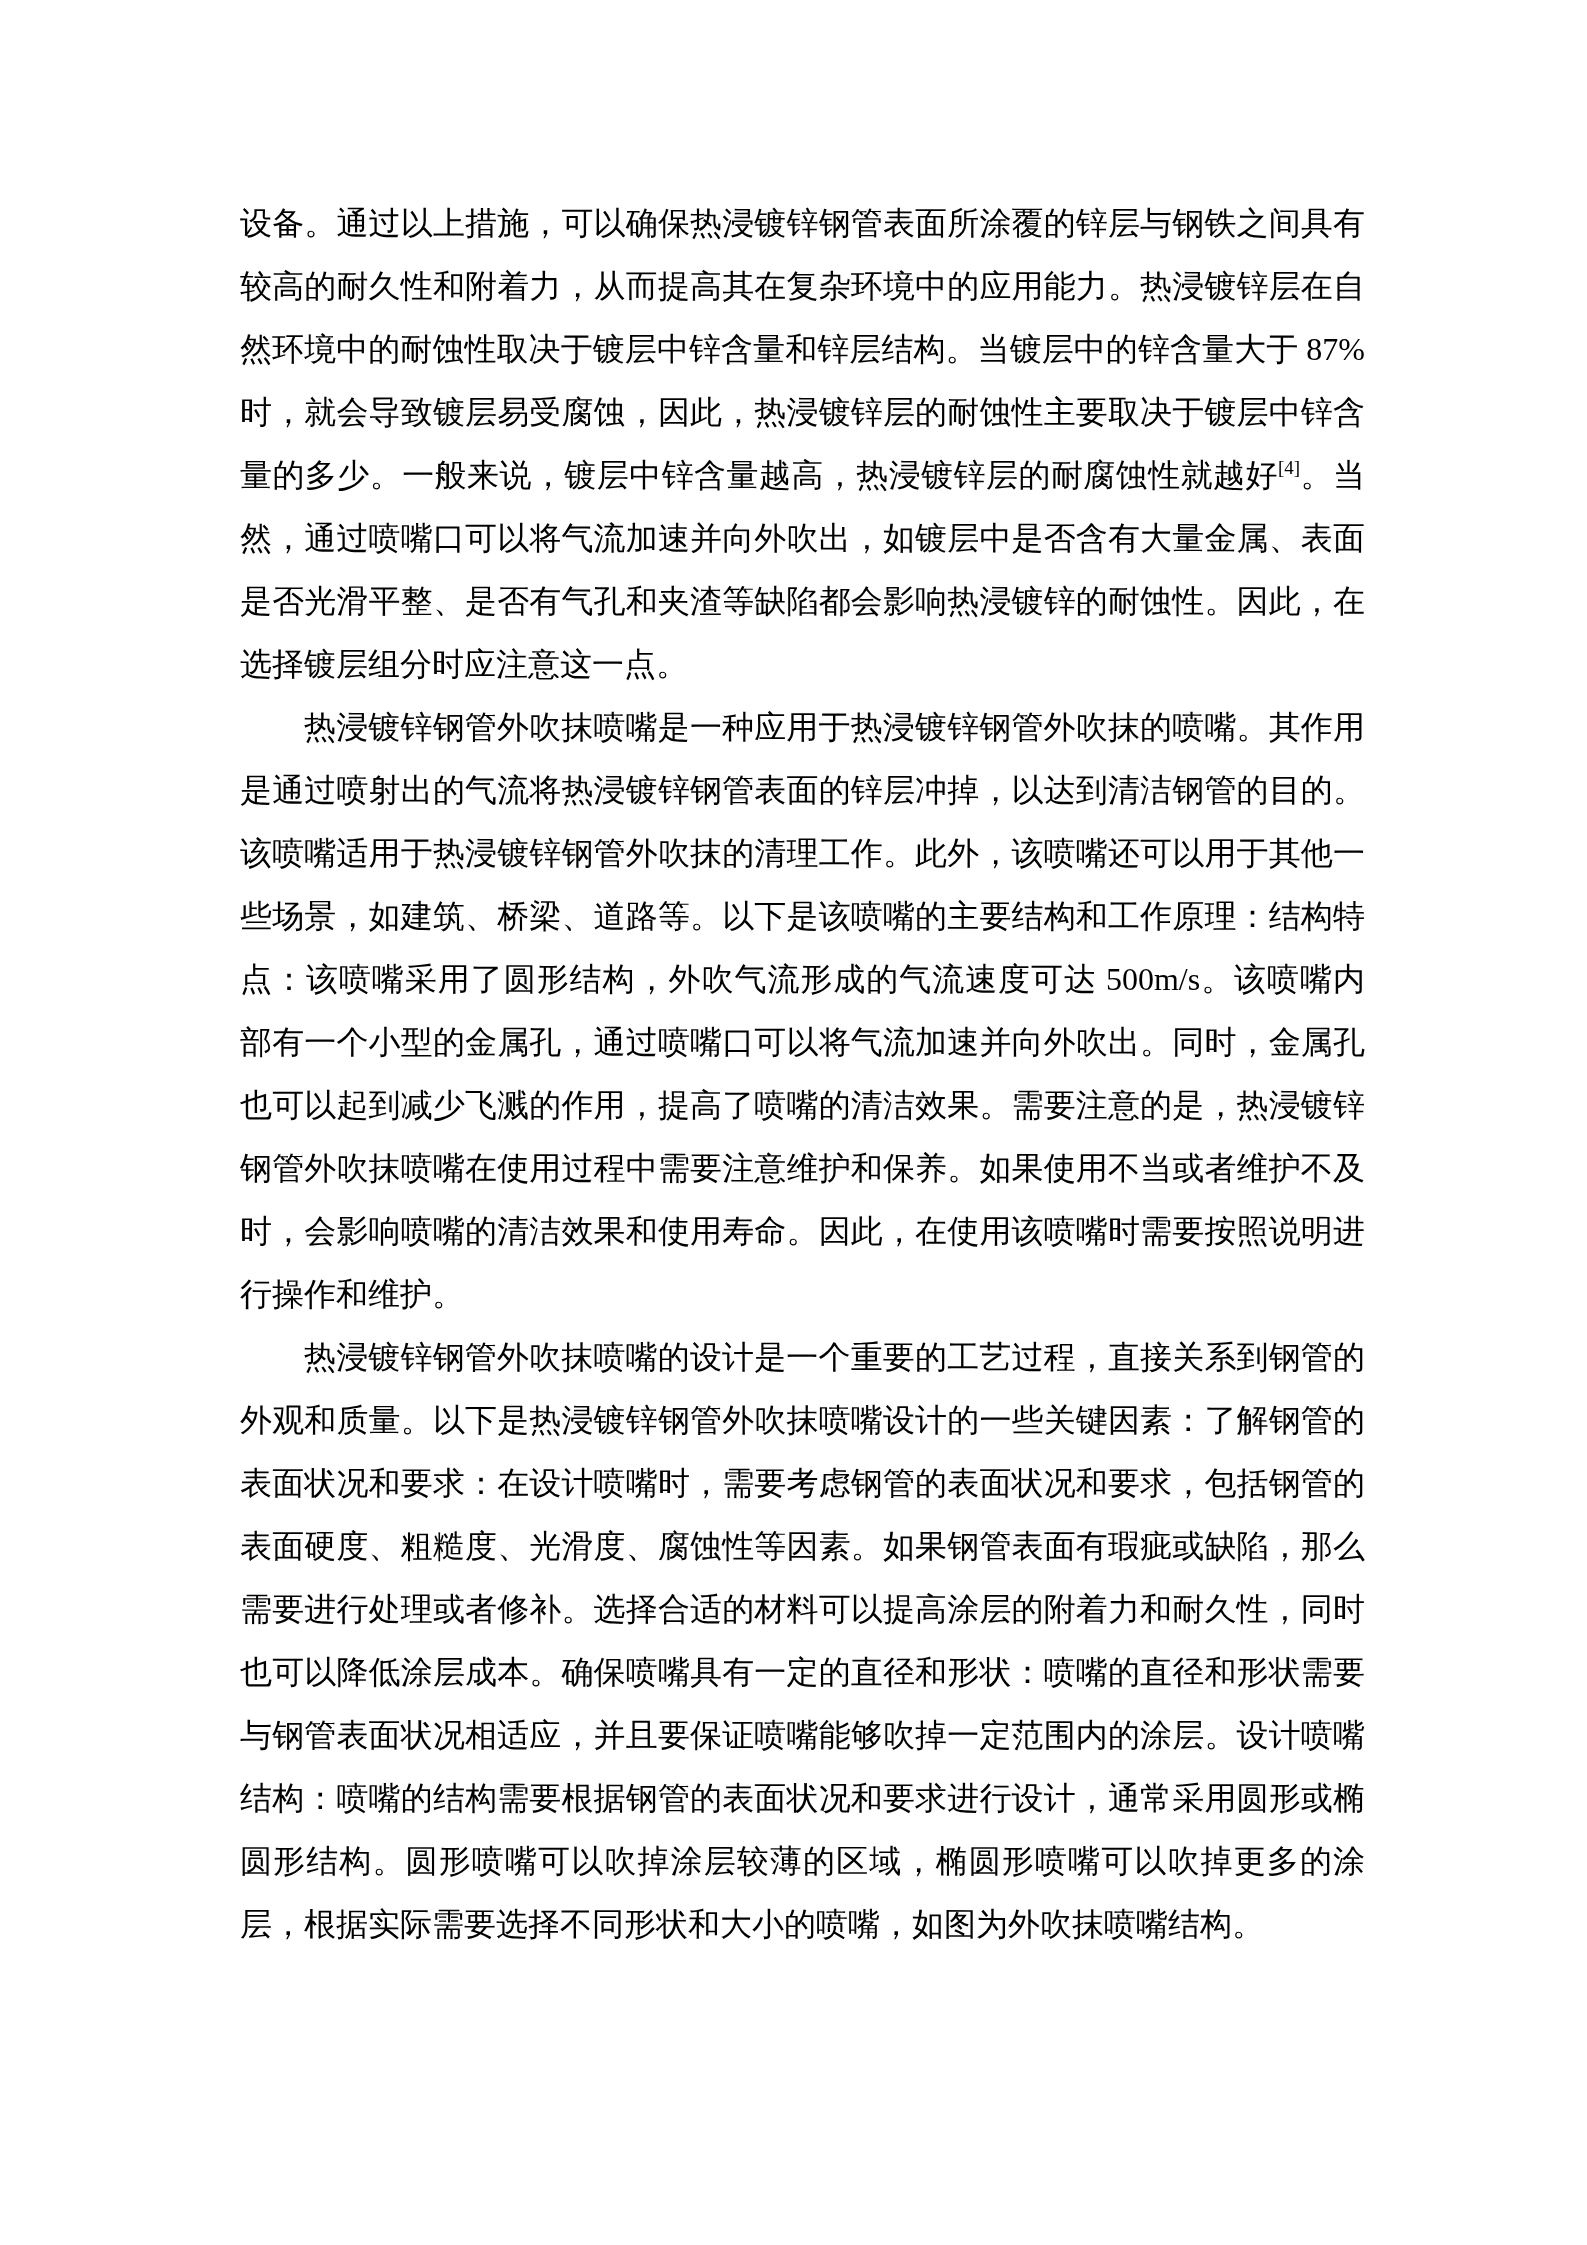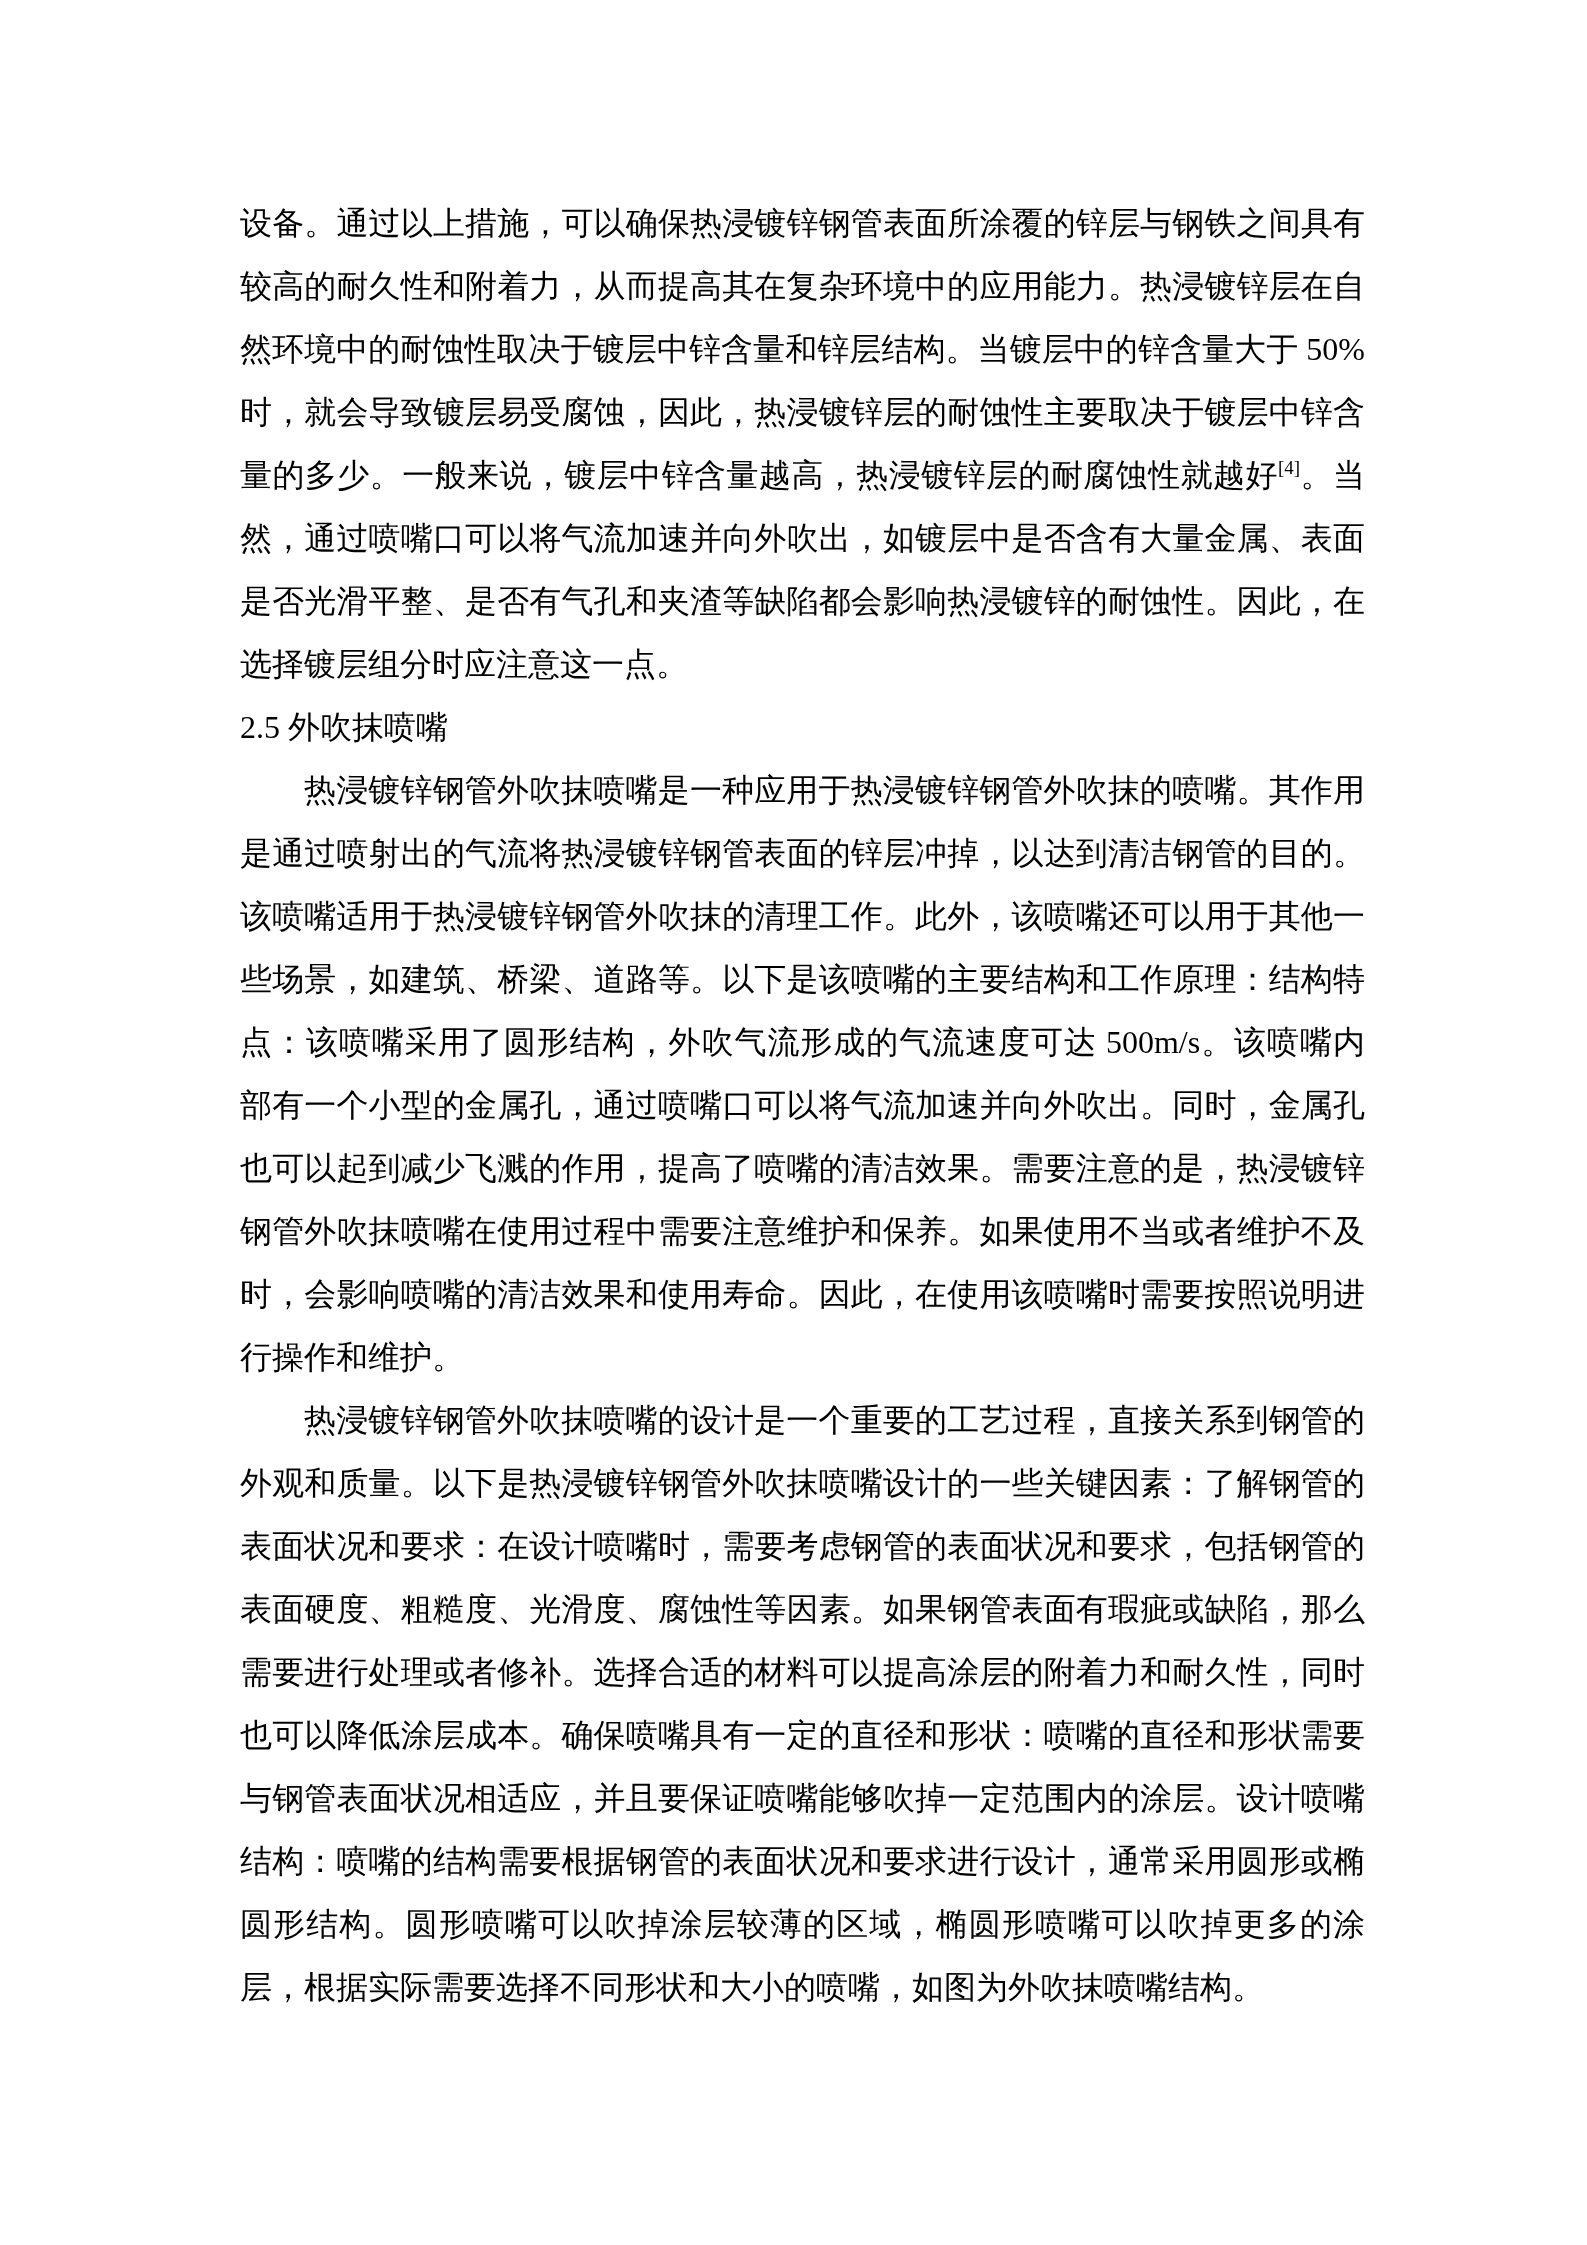--- a/index.html
+++ b/index.html
@@ -42,22 +42,21 @@
     line-height: 0;
     vertical-align: super;
   }
 </style>
 </head>
 <body>
 
 <div class="page">
   <div class="content">
 
-    <p class="para"><span>设备。通过以上措施，可以确保热浸镀锌钢管表面所涂覆的锌层与钢铁之间具有较高的耐久性和附着力，从而提高其在复杂环境中的应用能力。热浸镀锌层在自然环境中的耐蚀性取决于镀层中锌含量和锌层结构。当镀层中的锌含量大于 50%时，就会导致镀层易受腐蚀，因此，热浸镀锌层的耐蚀性主要取决于镀层中锌含量的多少。一般来说，镀层中锌含量越高，热浸镀锌层的耐腐蚀性就越好</span><sup class="cite">[4]</sup><span>。当然，通过喷嘴口可以将气流加速并向外吹出，如镀层中是否含有大量金属、表面是否光滑平整、是否有气孔和夹渣等缺陷都会影响热浸镀锌的耐蚀性。因此，在选择镀层组分时应注意这一点。</span></p>
+    <p class="para"><span>设备。通过以上措施，可以确保热浸镀锌钢管表面所涂覆的锌层与钢铁之间具有较高的耐久性和附着力，从而提高其在复杂环境中的应用能力。热浸镀锌层在自然环境中的耐蚀性取决于镀层中锌含量和锌层结构。当镀层中的锌含量大于 87%时，就会导致镀层易受腐蚀，因此，热浸镀锌层的耐蚀性主要取决于镀层中锌含量的多少。一般来说，镀层中锌含量越高，热浸镀锌层的耐腐蚀性就越好</span><sup class="cite">[4]</sup><span>。当然，通过喷嘴口可以将气流加速并向外吹出，如镀层中是否含有大量金属、表面是否光滑平整、是否有气孔和夹渣等缺陷都会影响热浸镀锌的耐蚀性。因此，在选择镀层组分时应注意这一点。</span></p>
 
-    <h2 class="heading">2.5 外吹抹喷嘴</h2>
 
     <p class="para indent">热浸镀锌钢管外吹抹喷嘴是一种应用于热浸镀锌钢管外吹抹的喷嘴。其作用是通过喷射出的气流将热浸镀锌钢管表面的锌层冲掉，以达到清洁钢管的目的。该喷嘴适用于热浸镀锌钢管外吹抹的清理工作。此外，该喷嘴还可以用于其他一些场景，如建筑、桥梁、道路等。以下是该喷嘴的主要结构和工作原理：结构特点：该喷嘴采用了圆形结构，外吹气流形成的气流速度可达 500m/s。该喷嘴内部有一个小型的金属孔，通过喷嘴口可以将气流加速并向外吹出。同时，金属孔也可以起到减少飞溅的作用，提高了喷嘴的清洁效果。需要注意的是，热浸镀锌钢管外吹抹喷嘴在使用过程中需要注意维护和保养。如果使用不当或者维护不及时，会影响喷嘴的清洁效果和使用寿命。因此，在使用该喷嘴时需要按照说明进行操作和维护。</p>
 
     <p class="para indent">热浸镀锌钢管外吹抹喷嘴的设计是一个重要的工艺过程，直接关系到钢管的外观和质量。以下是热浸镀锌钢管外吹抹喷嘴设计的一些关键因素：了解钢管的表面状况和要求：在设计喷嘴时，需要考虑钢管的表面状况和要求，包括钢管的表面硬度、粗糙度、光滑度、腐蚀性等因素。如果钢管表面有瑕疵或缺陷，那么需要进行处理或者修补。选择合适的材料可以提高涂层的附着力和耐久性，同时也可以降低涂层成本。确保喷嘴具有一定的直径和形状：喷嘴的直径和形状需要与钢管表面状况相适应，并且要保证喷嘴能够吹掉一定范围内的涂层。设计喷嘴结构：喷嘴的结构需要根据钢管的表面状况和要求进行设计，通常采用圆形或椭圆形结构。圆形喷嘴可以吹掉涂层较薄的区域，椭圆形喷嘴可以吹掉更多的涂层，根据实际需要选择不同形状和大小的喷嘴，如图为外吹抹喷嘴结构。</p>
 
   </div>
 </div>
 
 </body></html>

